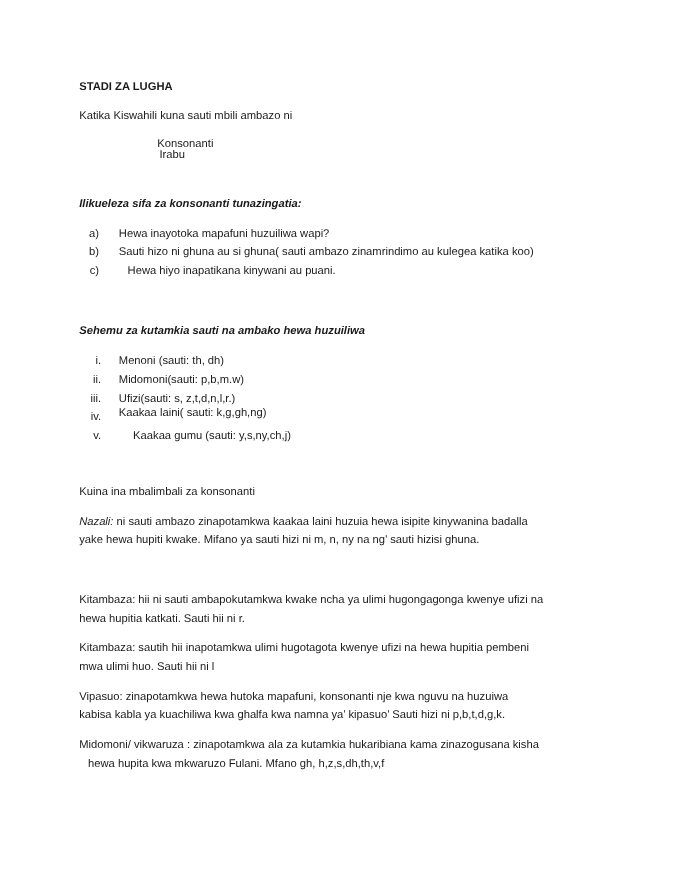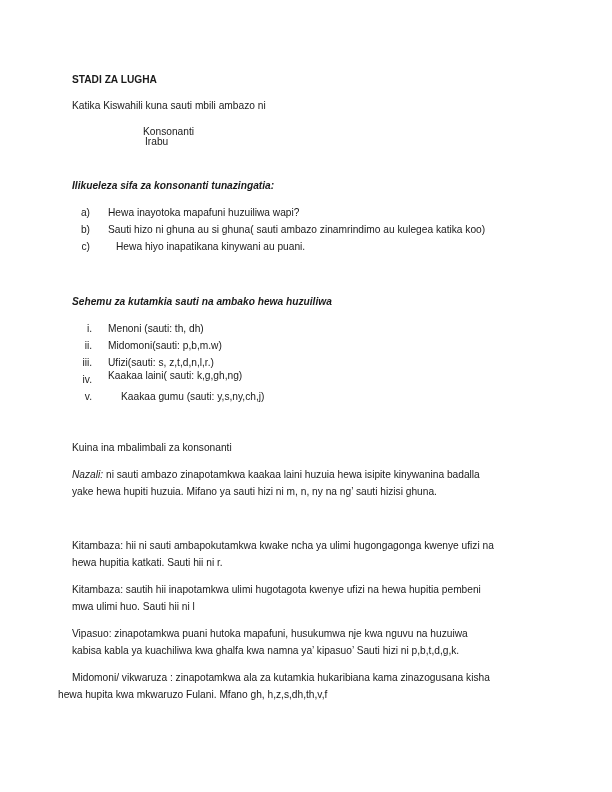--- a/index.html
+++ b/index.html
@@ -60,36 +60,36 @@
     <div>
       <span class="marker abs" style="left:70px; top:390px;">v.</span>
       <span class="abs" style="left:108px; top:390px;margin-left:13px;"> Kaakaa gumu (sauti: y,s,ny,ch,j)</span>
     </div>
   </div>
 
   <div class="abs" style="left:72px; top:441px;text-align:center;">Kuina  ina mbalimbali za konsonanti</div>
 
   <div>
     <div class="abs" style="left:72px; top:468px;"><span class="it">Nazali:</span><span>  ni sauti ambazo zinapotamkwa kaakaa laini huzuia hewa  isipite kinywanina badalla</span></div>
-    <div class="abs" style="left:72px; top:485px;">yake hewa hupiti huzuia. Mifano ya sauti hizi ni m, n, ny na ng’ sauti hizisi ghuna.</div>
+    <div class="abs" style="left:72px; top:485px;">yake hewa hupiti kwake. Mifano ya sauti hizi ni m, n, ny na ng’ sauti hizisi ghuna.</div>
   </div>
 
   <div>
     <div class="abs" style="left:72px; top:539px;">Kitambaza:  hii ni sauti ambapokutamkwa kwake  ncha ya ulimi  hugongagonga kwenye  ufizi na</div>
     <div class="abs" style="left:72px; top:556px;">hewa  hupitia katkati. Sauti hii ni  r.</div>
   </div>
 
   <div>
     <div class="abs" style="left:72px; top:583px;">Kitambaza:  sautih hii inapotamkwa  ulimi hugotagota kwenye ufizi na hewa hupitia pembeni</div>
     <div class="abs" style="left:72px; top:600px;">mwa ulimi huo. Sauti hii ni l</div>
   </div>
 
   <div>
-    <div class="abs" style="left:72px; top:627px;"> Vipasuo: zinapotamkwa puani  hutoka mapafuni,  husukumwa nje kwa  nguvu na  huzuiwa</div>
+    <div class="abs" style="left:72px; top:627px;"> Vipasuo: zinapotamkwa hewa  hutoka mapafuni,  konsonanti nje kwa  nguvu na  huzuiwa</div>
     <div class="abs" style="left:72px; top:644px;">kabisa kabla ya  kuachiliwa kwa ghalfa kwa namna ya’ kipasuo’ Sauti hizi ni  p,b,t,d,g,k.</div>
   </div>
 
   <div>
     <div class="abs" style="left:72px; top:671px;">Midomoni/ vikwaruza :  zinapotamkwa ala za kutamkia hukaribiana  kama zinazogusana kisha</div>
-    <div class="abs" style="left:58px; top:688px;">hewa hupita kwa  mkwaruzo Fulani. Mfano  gh, h,z,s,dh,th,v,f</div>
+    <div class="abs" style="left:80px; top:688px;">hewa hupita kwa  mkwaruzo Fulani. Mfano  gh, h,z,s,dh,th,v,f</div>
   </div>
 
 </div>
 
 </body></html>

